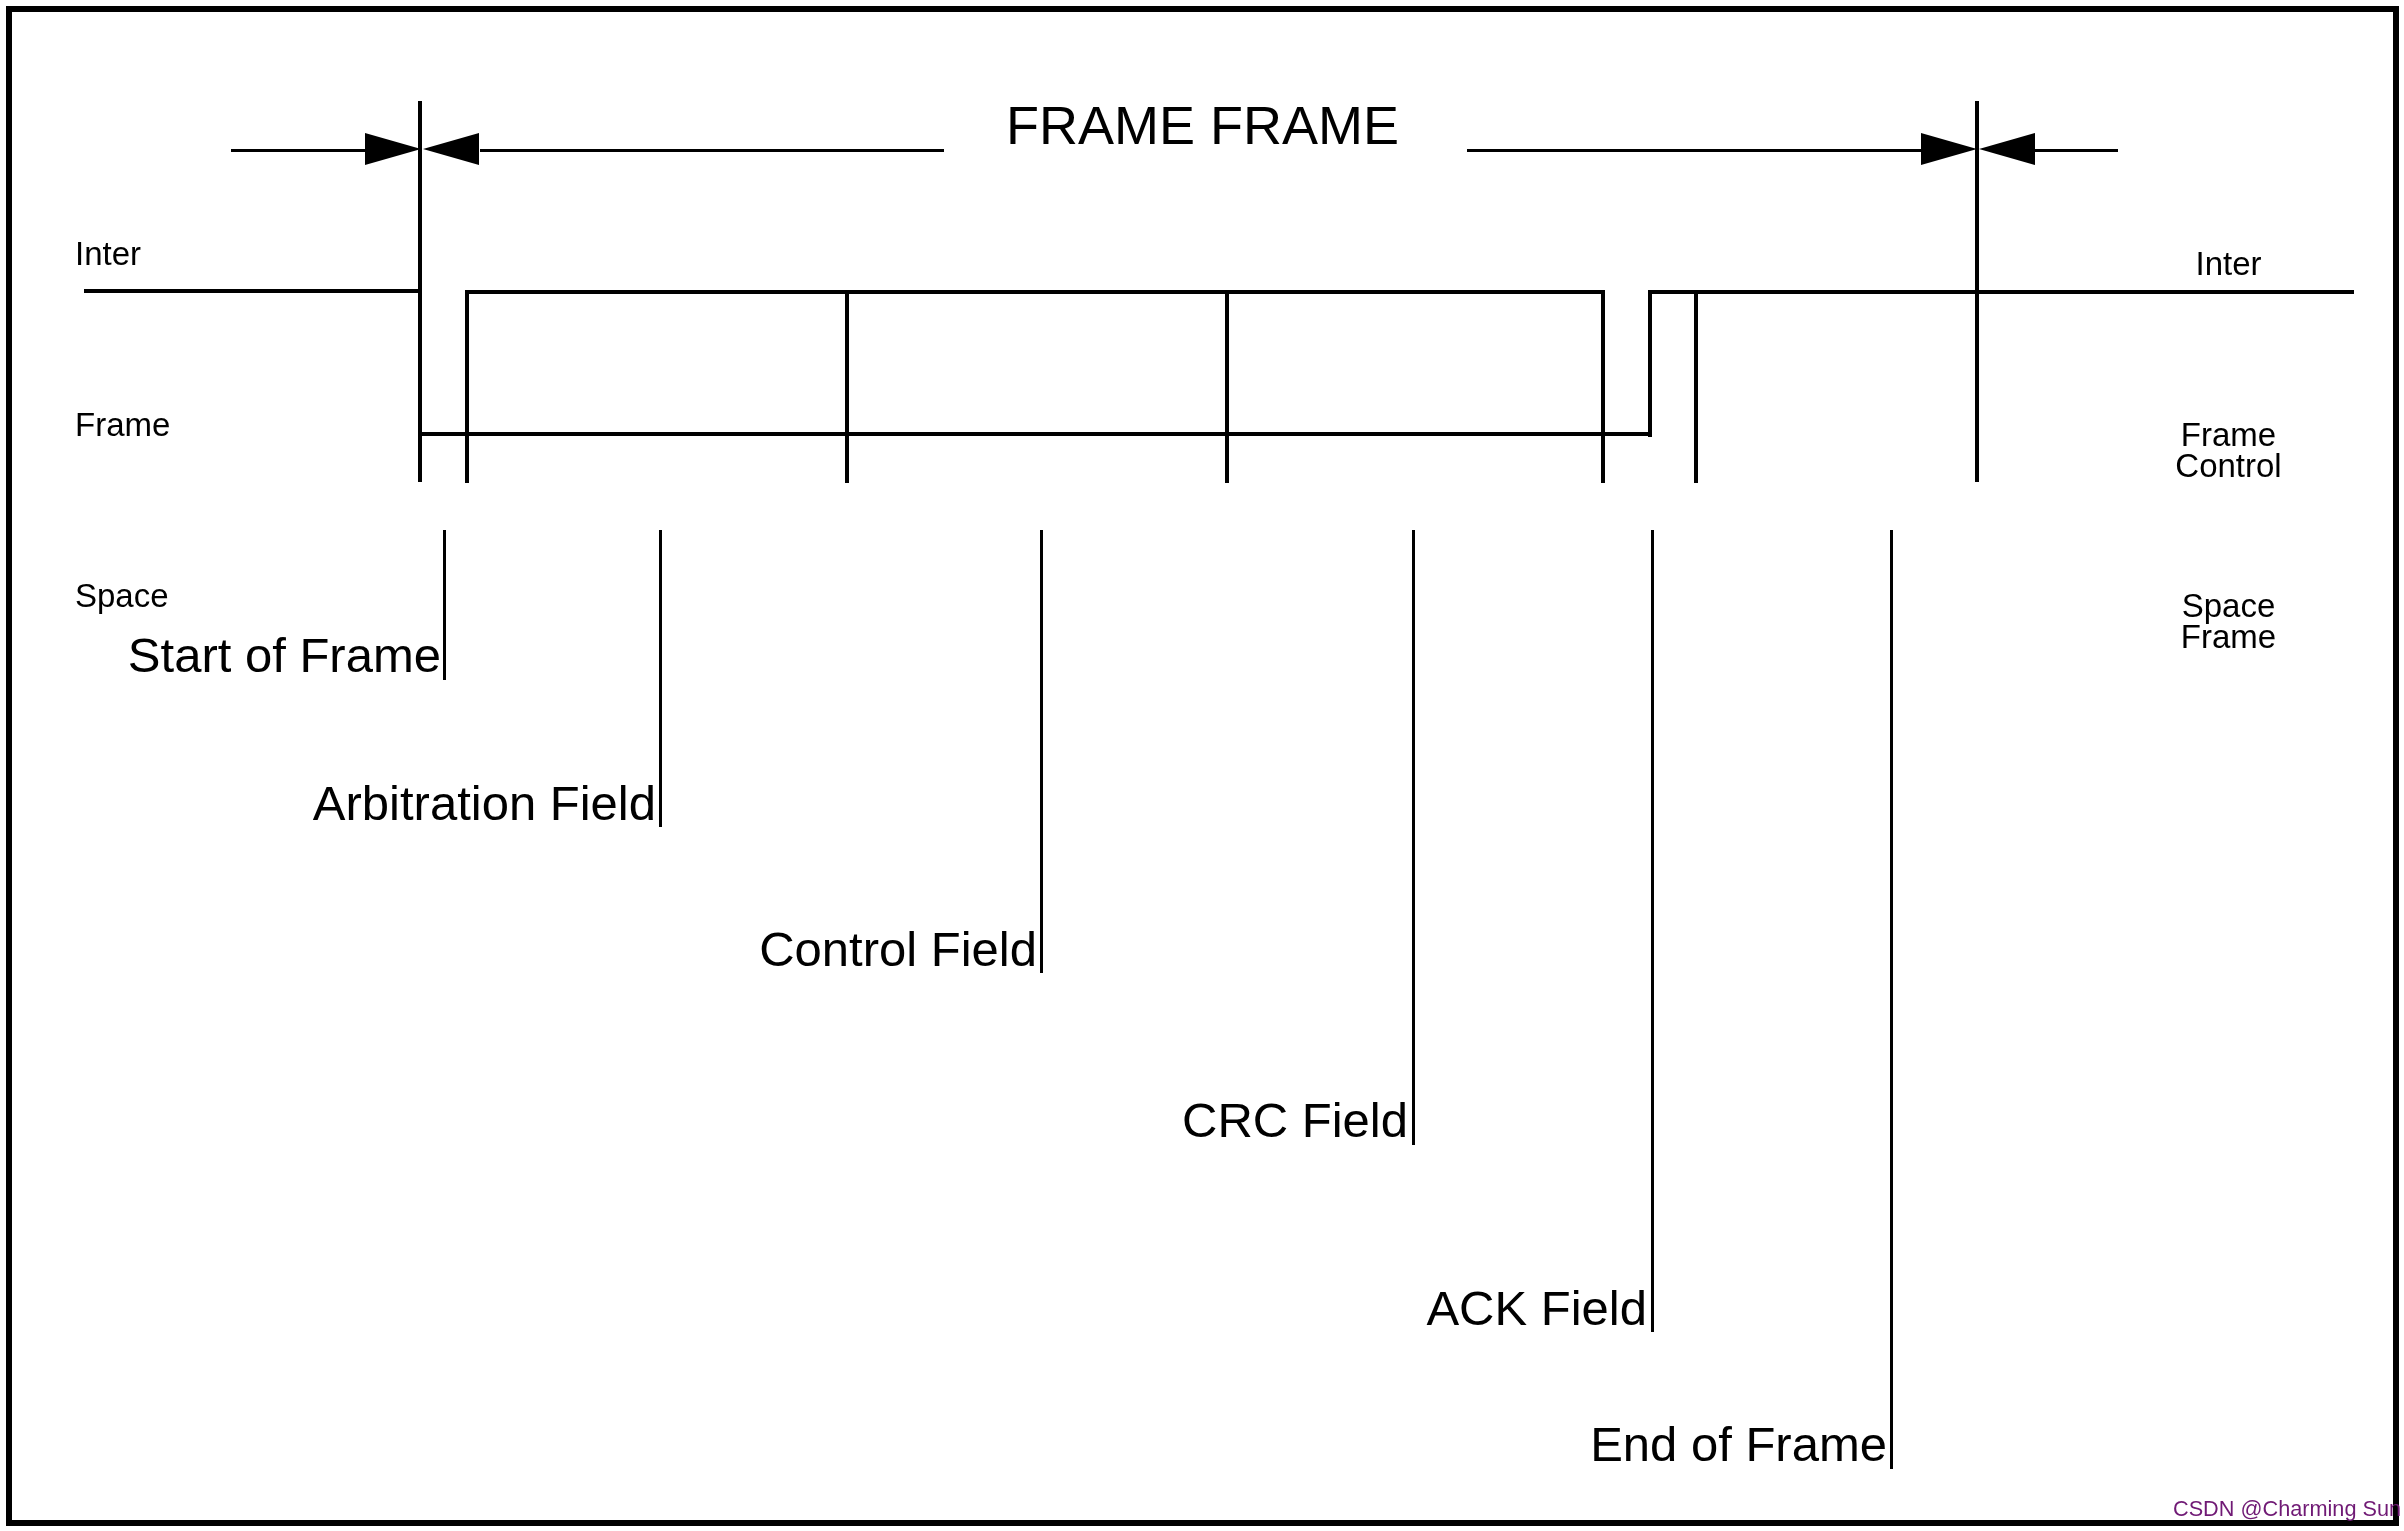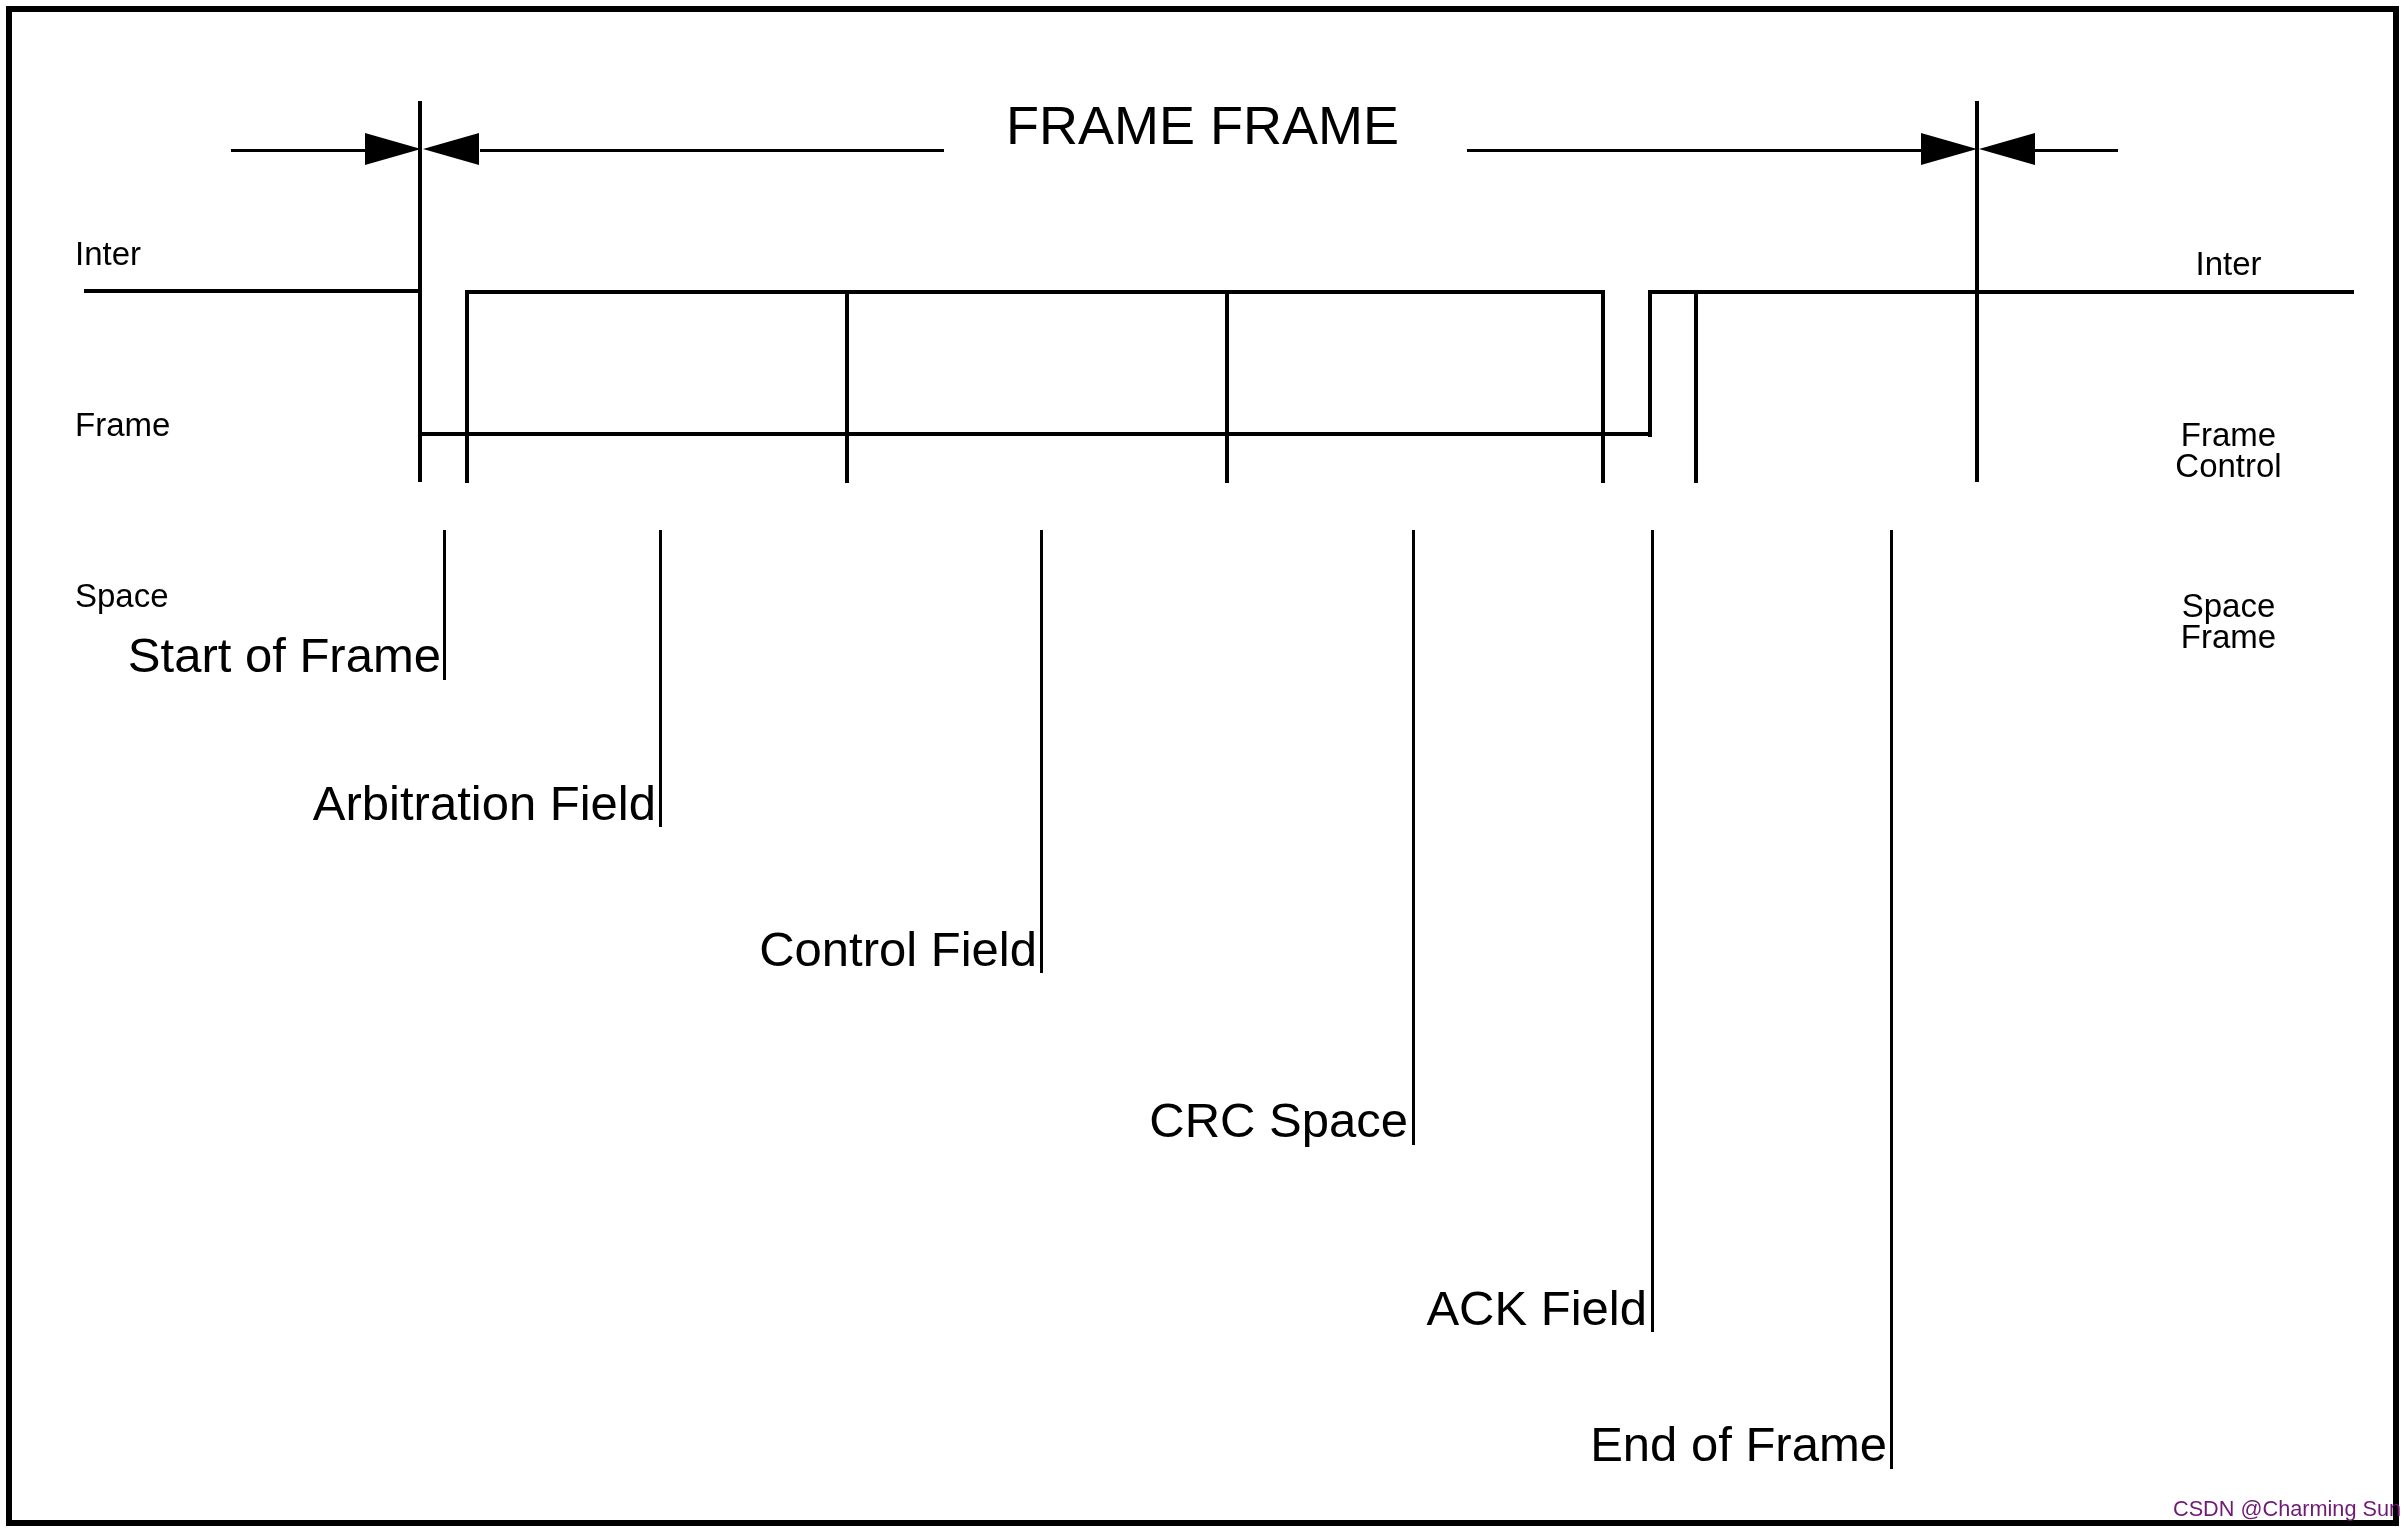--- a/index.html
+++ b/index.html
@@ -55,21 +55,21 @@
   </div>
 
   <div class="txt txt-block-center" style="top:323px;">
     <div>Control</div>
     <div>Frame</div>
   </div>
 
   <div class="field-label" style="right:1964px; top:631px;">Start of Frame</div>
   <div class="field-label" style="right:1749px; top:779px;">Arbitration Field</div>
   <div class="field-label" style="right:1368px; top:925px;">Control Field</div>
-  <div class="field-label" style="right:997px; top:1096px;">CRC Space</div>
+  <div class="field-label" style="right:997px; top:1096px;">CRC Field</div>
   <div class="field-label" style="right:758px;  top:1284px;">ACK Field</div>
   <div class="field-label" style="right:518px;  top:1420px;">End of Frame</div>
 
   <div class="watermark">CSDN @Charming Sun</div>
 
   <div class="shaft" style="left:231px;  top:149px; width:134px;"></div>
   <div class="tri tri-right" style="left:365px;"></div>
   <div class="tri tri-left" style="left:423px;"></div>
   <div class="shaft" style="left:480px;  top:149px; width:464px;"></div>
   <div class="shaft" style="left:1467px; top:149px; width:454px;"></div>

